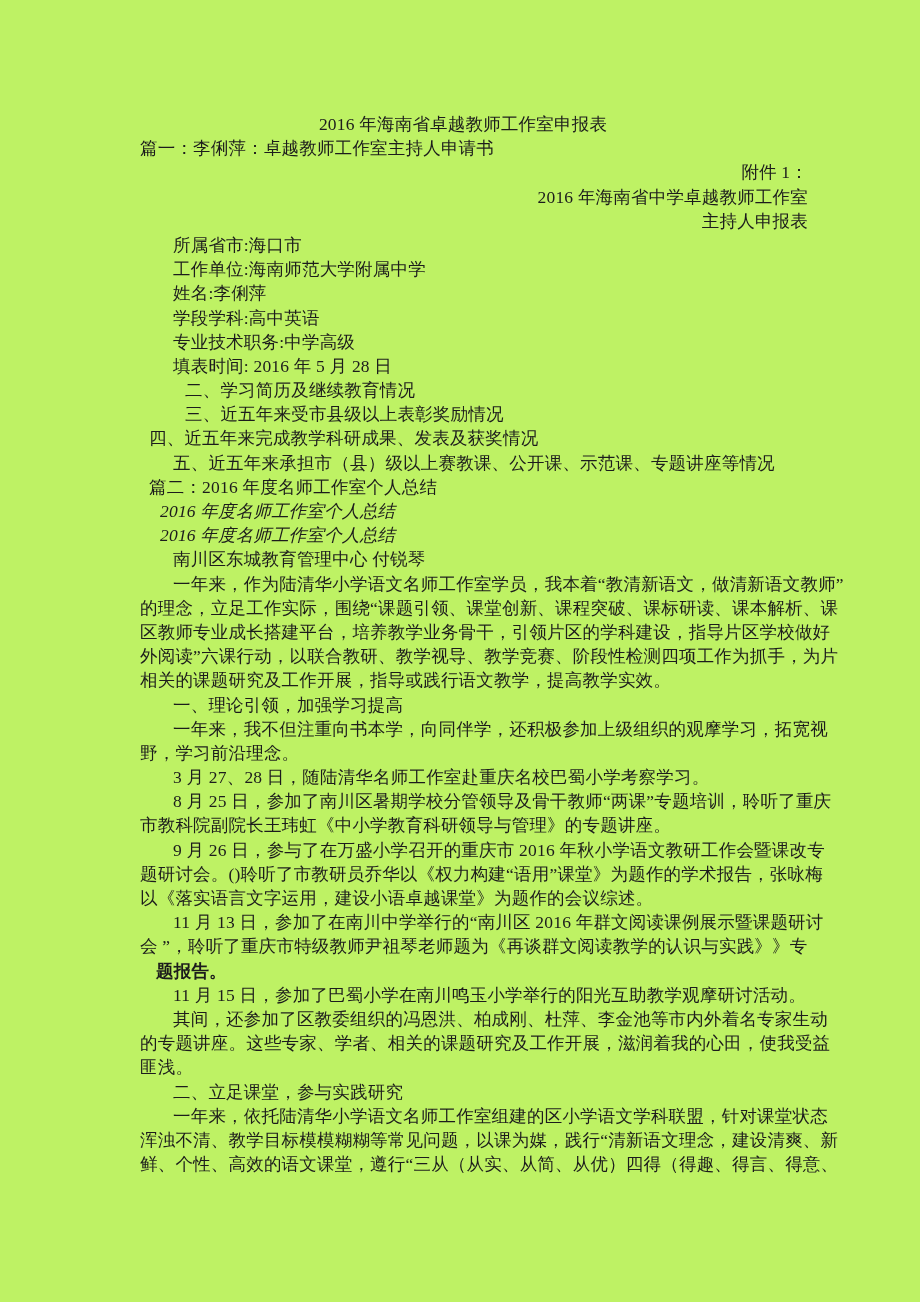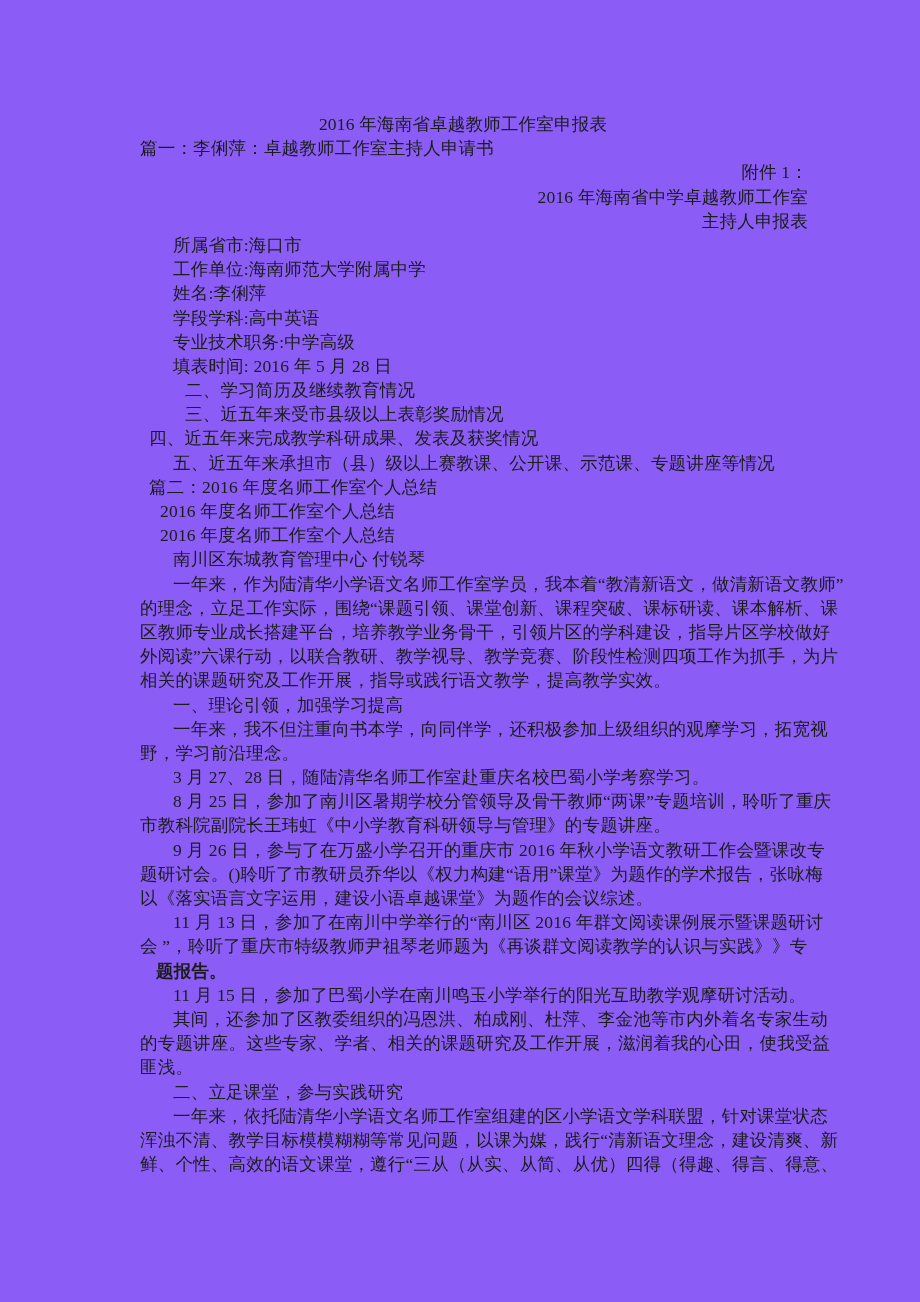--- a/index.html
+++ b/index.html
@@ -13,21 +13,21 @@
     overflow: hidden;
     position: relative;
     font-family: "Liberation Serif", "DejaVu Serif", serif;
   }
   .page {
     position: absolute;
     left: 0;
     top: 0;
     width: 920px;
     height: 1302px;
-    background: #8b5cf6;
+    background: #bef264;
   }
   .doc-body {
     position: absolute;
     left: 140px;
     top: 112px;
     width: 668px;
     color: #1c1c1c;
   }
   .line {
     font-size: 17.5px;
@@ -38,21 +38,21 @@
     overflow: visible;
   }
   .line.center {
     text-align: center;
     margin-left: -22px;
   }
   
   .ind-0 { padding-left: 0; }
   .ind-1 { padding-left: 9px; }
   .ind-2 { padding-left: 16px; font-weight: bold; }
-  .ind-3 { padding-left: 20px; }
+  .ind-3 { padding-left: 20px; font-style: italic; }
   .ind-4 { padding-left: 25px; text-align: right; }
   .ind-5 { padding-left: 33px; }
   .ind-6 { padding-left: 45px; }
 </style>
 </head>
 <body>
 
 <div class="page">
   <div class="doc-body" id="doc-body">
       <div class="line ind-0 center">2016 年海南省卓越教师工作室申报表</div>

